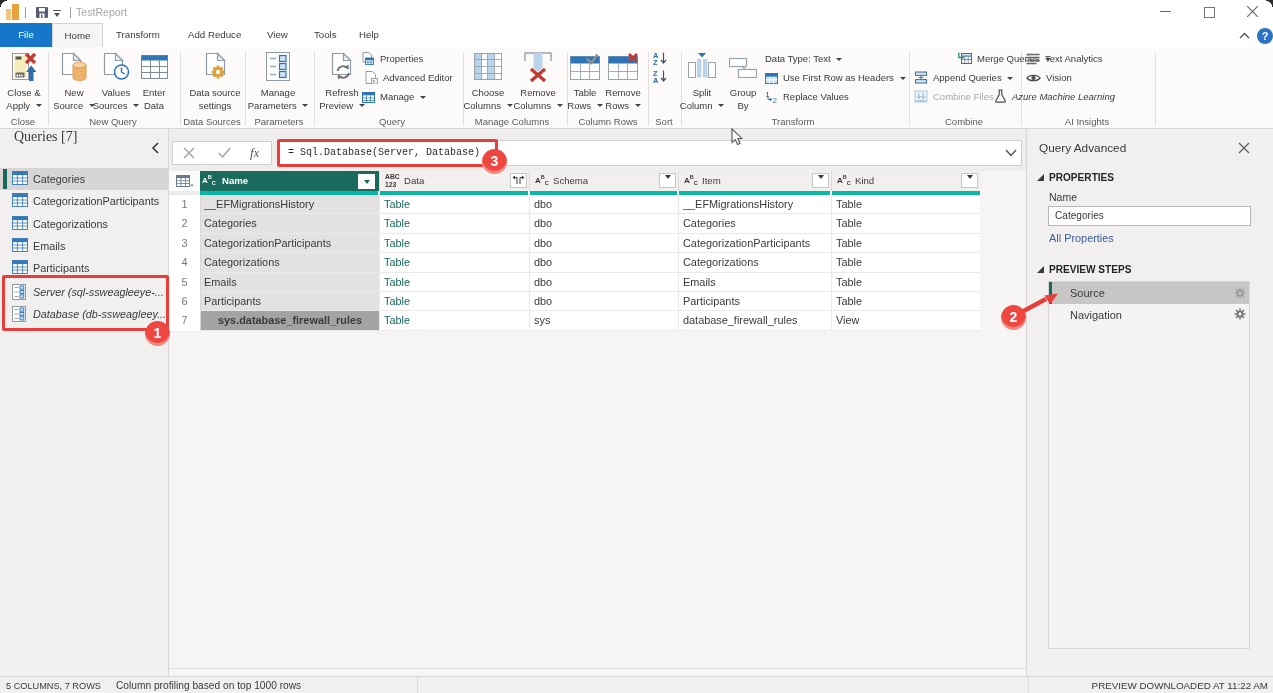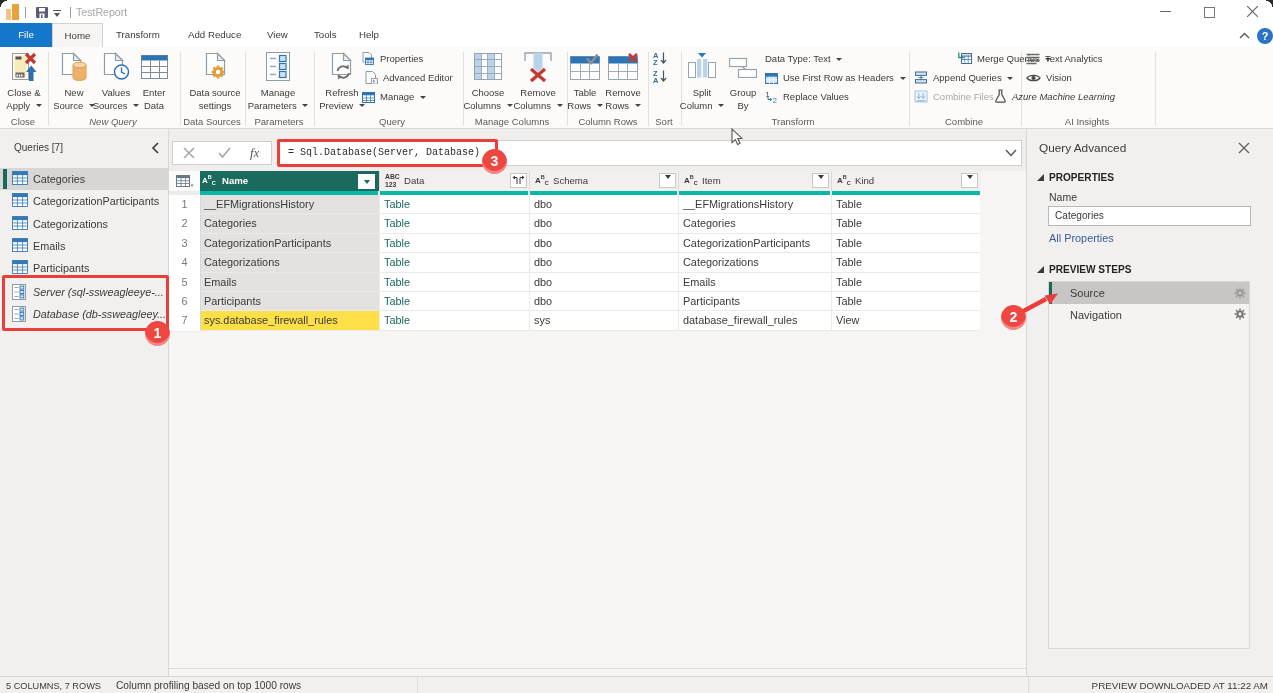--- a/index.html
+++ b/index.html
@@ -88,21 +88,21 @@
 <div class="rdiv" style="left:314px;"></div>
 <div class="rdiv" style="left:463px;"></div>
 <div class="rdiv" style="left:567px;"></div>
 <div class="rdiv" style="left:648px;"></div>
 <div class="rdiv" style="left:681px;"></div>
 <div class="rdiv" style="left:909px;"></div>
 <div class="rdiv" style="left:1021px;"></div>
 <div class="rdiv" style="left:1155px;"></div>
 
 <div class="rlab" style="left:-47px;">Close</div>
-<div class="rlab" style="left:43px;font-style:italic;">New Query</div>
+<div class="rlab" style="left:43px;">New Query</div>
 <div class="rlab" style="left:142px;">Data Sources</div>
 <div class="rlab" style="left:209px;">Parameters</div>
 <div class="rlab" style="left:322px;">Query</div>
 <div class="rlab" style="left:442px;">Manage Columns</div>
 <div class="rlab" style="left:538px;">Column Rows</div>
 <div class="rlab" style="left:594px;">Sort</div>
 <div class="rlab" style="left:723px;">Transform</div>
 <div class="rlab" style="left:894px;">Combine</div>
 <div class="rlab" style="left:1017px;">AI Insights</div>
 
@@ -382,21 +382,21 @@
 <svg class="abs" style="left:218px;top:147px;" width="13" height="12" viewBox="0 0 13 12">
       <path d="M1,6 L4.5,10 L12,1" stroke="#a8a7a6" stroke-width="1.6" fill="none"></path>
     </svg>
 <div class="abs serif" style="left:250px;top:145px;font-style:italic;font-size:13px;color:#555;">f<span style="font-size:12px;">x</span></div>
 <div class="abs" style="left:277px;top:140px;width:745px;height:26px;background:#fff;border:1px solid #d0cfce;box-sizing:border-box;"></div>
 <div class="abs mono" style="left:288px;top:147px;font-size:10px;color:#2b2b2b;">= Sql.Database(Server, Database)</div>
 <svg class="abs" style="left:1005px;top:149px;" width="12" height="8" viewBox="0 0 12 8">
       <path d="M1,1 L6,6.5 L11,1" stroke="#555" stroke-width="1.4" fill="none"></path>
     </svg>
 
-<div class="abs" style="left:14px;top:142px;font-size:10px;color:#3b3a39;">Queries [7]</div>
+<div class="abs" style="left:14px;top:129px;font-size:14px;color:#3b3a39;font-family:Liberation Serif, serif;">Queries [7]</div>
 <svg class="abs" style="left:151px;top:142px;" width="8" height="12" viewBox="0 0 8 12">
       <path d="M7,1 L2,6 L7,11" stroke="#3b3a39" stroke-width="1.6" fill="none"></path>
     </svg>
 <div id="qlist">
 <div class="qitem" style="top:168px;background:#d7d6d5;">
         <div style="position:absolute;left:3px;top:1px;width:4px;height:20px;background:#17695c;"></div>
  <svg width="16" height="14" viewBox="0 0 16 14">
           <rect x="0.5" y="0.5" width="15" height="13" fill="#fff" stroke="#3578b7" stroke-width="0.9"></rect>
           <rect x="0.5" y="0.5" width="15" height="3.6" fill="#3578b7"></rect>
           <path d="M0.5,7 h15 M0.5,10 h15 M5.4,4 v9.5 M10.6,4 v9.5" stroke="#3578b7" stroke-width="0.8"></path>
@@ -547,21 +547,21 @@
 <div class="cell" style="left:529px;top:272.6px;width:149px;">dbo</div>
 <div class="cell" style="left:678px;top:272.6px;width:153px;">Emails</div>
 <div class="cell" style="left:831px;top:272.6px;width:149px;">Table</div>
 <div class="rnum" style="left:169px;top:292.0px;width:31px;">6</div>
 <div class="cell" style="left:200px;top:292.0px;width:179px;background:#e3e2e1;border-left:1px solid #d8d7d6;padding-left:3px;">Participants</div>
 <div class="cell" style="left:379px;top:292.0px;width:150px;color:#19695e;">Table</div>
 <div class="cell" style="left:529px;top:292.0px;width:149px;">dbo</div>
 <div class="cell" style="left:678px;top:292.0px;width:153px;">Participants</div>
 <div class="cell" style="left:831px;top:292.0px;width:149px;">Table</div>
 <div class="rnum" style="left:169px;top:311.4px;width:31px;">7</div>
-<div class="cell" style="left:200px;top:311.4px;width:179px;background:#fde047;border-left:1px solid #d8d7d6;padding-left:3px;">sys.database_firewall_rules</div>
+<div class="cell" style="left:200px;top:311.4px;width:179px;background:#a3a3a3;border-left:1px solid #d8d7d6;padding-left:17px;font-weight:bold;">sys.database_firewall_rules</div>
 <div class="cell" style="left:379px;top:311.4px;width:150px;color:#19695e;">Table</div>
 <div class="cell" style="left:529px;top:311.4px;width:149px;">sys</div>
 <div class="cell" style="left:678px;top:311.4px;width:153px;">database_firewall_rules</div>
 <div class="cell" style="left:831px;top:311.4px;width:149px;">View</div>
 </div>
 </div>
 
 <div id="rightpane">
 <div class="abs" style="left:1039px;top:141px;font-size:11.8px;color:#3b3a39;">Query Advanced</div>
 <svg class="abs" style="left:1238px;top:142px;" width="12" height="12" viewBox="0 0 12 12">

